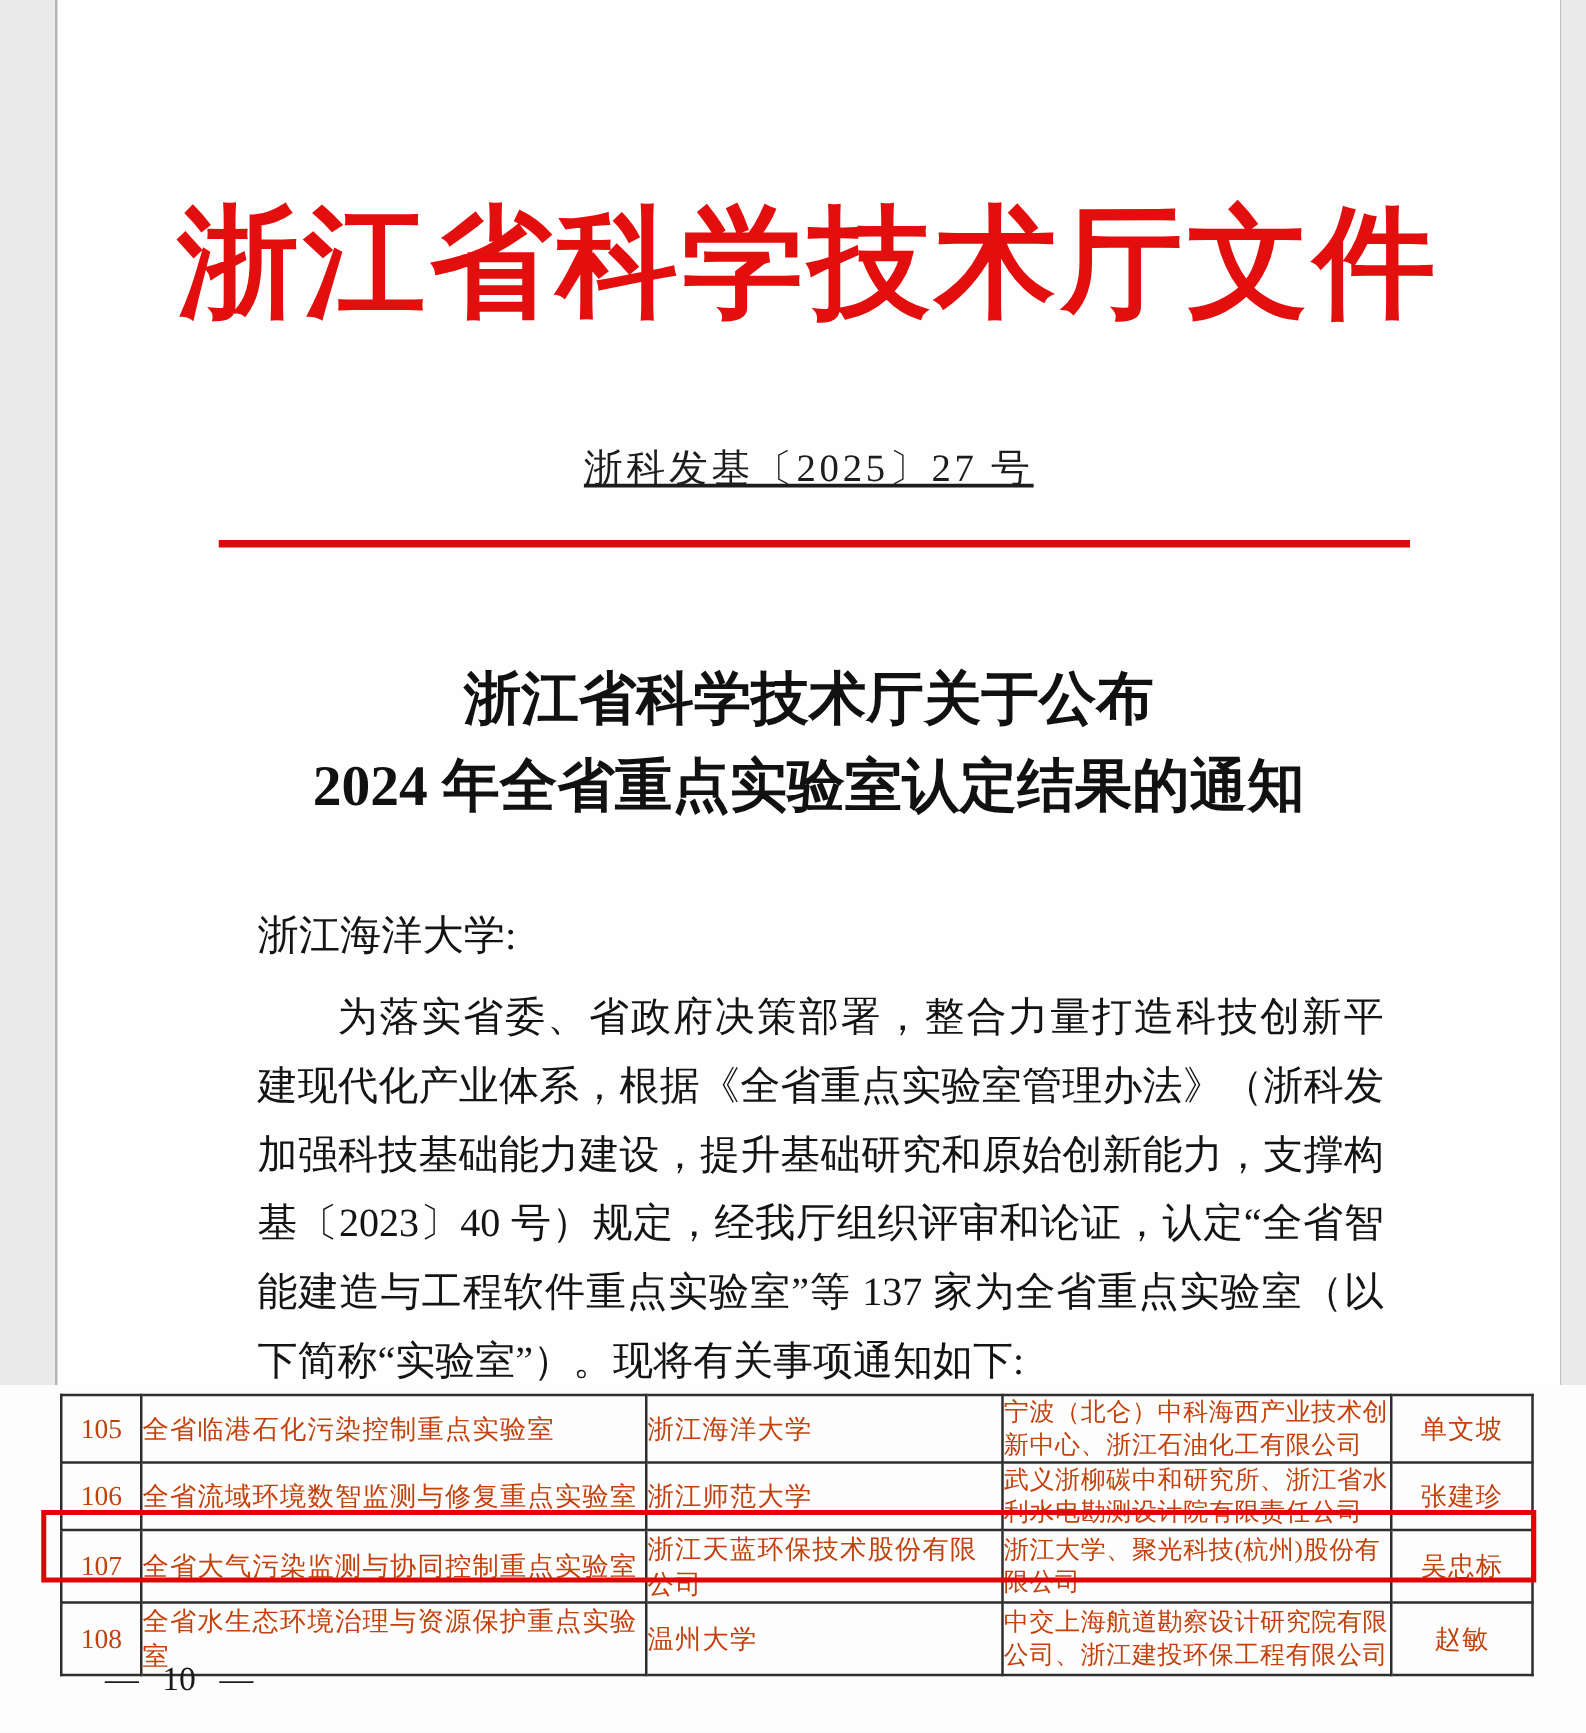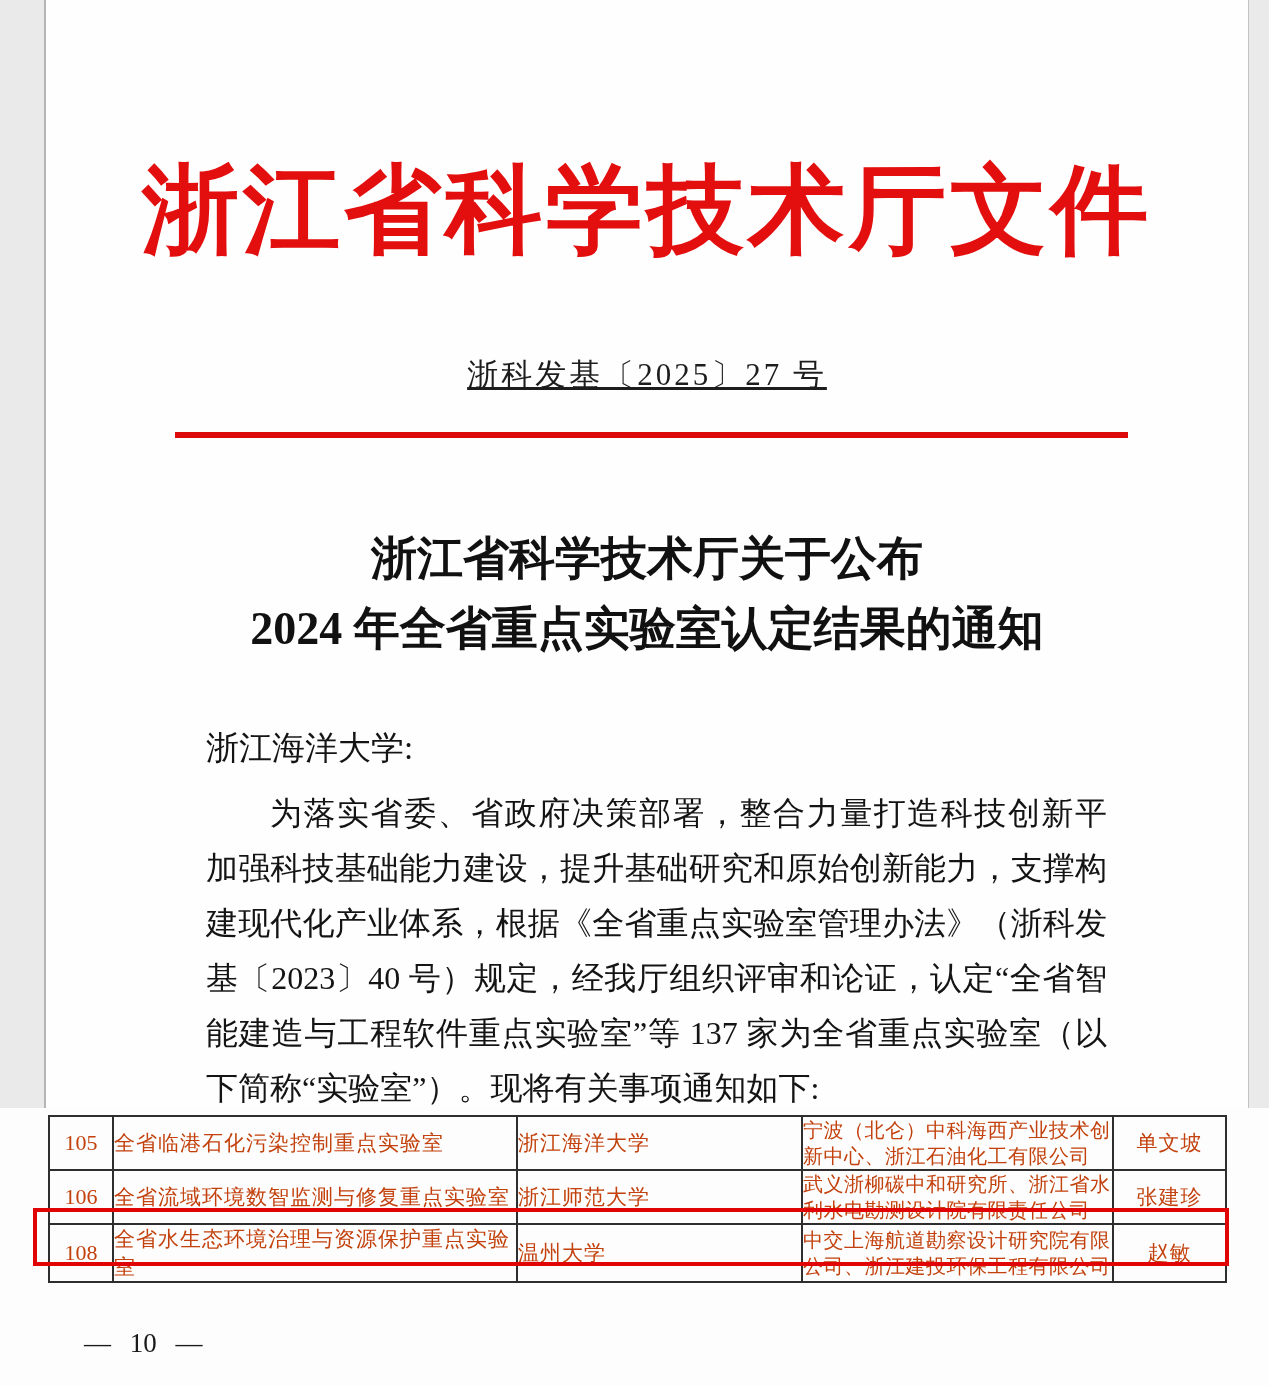--- a/index.html
+++ b/index.html
@@ -161,22 +161,22 @@
   <div class="page-upper">
     <div class="red-head">浙江省科学技术厅文件</div>
     <div class="doc-no">浙科发基〔2025〕27 号</div>
     <div class="red-rule"></div>
     <div class="notice-title l1">浙江省科学技术厅关于公布</div>
     <div class="notice-title l2">2024 年全省重点实验室认定结果的通知</div>
     <div class="salutation">浙江海洋大学:</div>
 
     <div class="body-para">
       <div class="body-line jline indent">为落实省委、省政府决策部署，整合力量打造科技创新平台，</div>
+      <div class="body-line jline">建现代化产业体系，根据《全省重点实验室管理办法》（浙科发</div>
       <div class="body-line jline">加强科技基础能力建设，提升基础研究和原始创新能力，支撑构</div>
-      <div class="body-line jline">建现代化产业体系，根据《全省重点实验室管理办法》（浙科发</div>
       <div class="body-line jline">基〔2023〕40 号）规定，经我厅组织评审和论证，认定“全省智</div>
       <div class="body-line jline">能建造与工程软件重点实验室”等 137 家为全省重点实验室（以</div>
       <div class="body-line">下简称“实验室”）。现将有关事项通知如下:</div>
     </div>
   </div>
 
   <div class="table-strip">
     <table class="results">
       <tbody>
         <tr class="r1">
@@ -186,20 +186,27 @@
           <td class="c-part">宁波（北仑）中科海西产业技术创新中心、浙江石油化工有限公司</td>
           <td class="c-dir">单文坡</td>
         </tr>
         <tr class="r2">
           <td class="c-no">106</td>
           <td class="c-lab">全省流域环境数智监测与修复重点实验室</td>
           <td class="c-inst">浙江师范大学</td>
           <td class="c-part">武义浙柳碳中和研究所、浙江省水利水电勘测设计院有限责任公司</td>
           <td class="c-dir">张建珍</td>
         </tr>
+        <tr class="r3">
+          <td class="c-no">107</td>
+          <td class="c-lab">全省大气污染监测与协同控制重点实验室</td>
+          <td class="c-inst">浙江天蓝环保技术股份有限公司</td>
+          <td class="c-part">浙江大学、聚光科技(杭州)股份有限公司</td>
+          <td class="c-dir">吴忠标</td>
+        </tr>
         <tr class="r4">
           <td class="c-no">108</td>
           <td class="c-lab">全省水生态环境治理与资源保护重点实验室</td>
           <td class="c-inst">温州大学</td>
           <td class="c-part">中交上海航道勘察设计研究院有限公司、浙江建投环保工程有限公司</td>
           <td class="c-dir">赵敏</td>
         </tr>
       </tbody>
     </table>
     <div class="highlight-box"></div>

